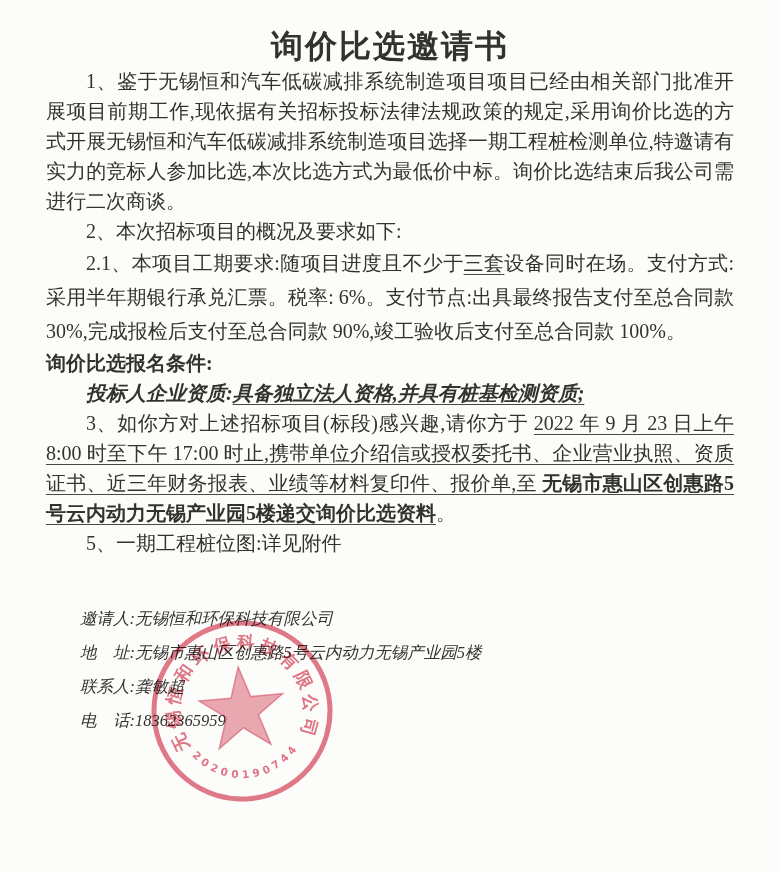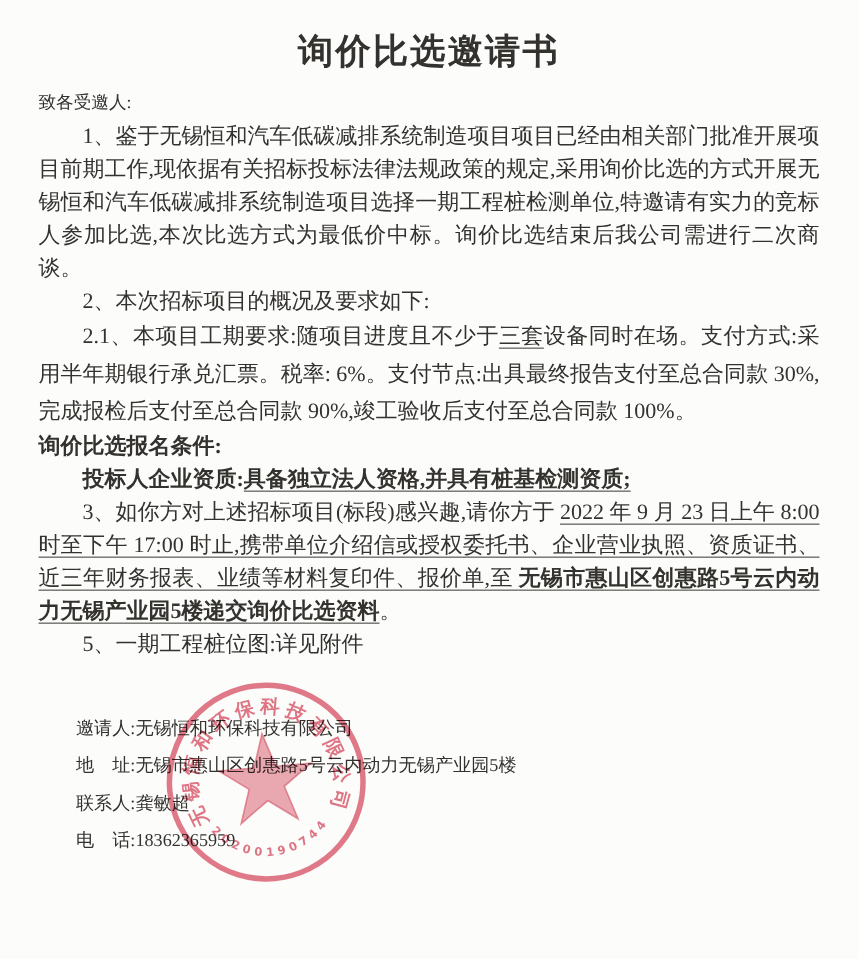--- a/index.html
+++ b/index.html
@@ -3,63 +3,62 @@
 <meta charset="utf-8">
 <style>
   html,body{margin:0;padding:0;}
   body{
     width:780px;height:872px;
     background:#fcfcfa;
     font-family:"Liberation Serif","DejaVu Serif",serif;
     color:#33322f;
     position:relative;overflow:hidden;
   }
-  .page{position:absolute;inset:0;padding:0 35px;box-sizing:border-box;}
+  .page{position:absolute;inset:0;padding:0 46px;box-sizing:border-box;}
   .doc-title{
     margin-top:26px;text-align:center;
     font-size:32px;line-height:40px;font-weight:700;letter-spacing:2px;
   }
   .salutation{margin-top:13px;font-size:16px;line-height:30px;}
   #document-body p{
     margin:0;font-size:20px;line-height:30px;
     text-align:justify;word-break:break-all;
   }
   #document-body p.indent{text-indent:2em;}
   .b1{margin-top:5px;}
   .b2{margin-top:0;}
   .b21{margin-top:4px;line-height:34px !important;}
   .bh{margin-top:24px;font-family:Liberation Serif, serif;}
-  .bq{margin-top:0;}
+  .bq{margin-top:0;font-style:italic;}
   .b3{margin-top:3px;}
   .b4{margin-top:0;}
   .b5{margin-top:6px;}
   span.b{font-weight:700;}
   span.u{
     text-decoration:underline;
     text-decoration-thickness:1px;
     text-underline-offset:4px;
     text-decoration-color:#4a4945;
   }
   .contact{margin-top:44px;margin-left:34px;position:relative;z-index:1;}
-  .contact-row{font-size:16.5px;line-height:34px;}
+  .contact-row{font-size:16.5px;line-height:34px;font-style:italic;}
   .contact-label{display:inline-block;}
   .contact-value{display:inline-block;}
   .seal{
     position:absolute;left:146px;top:615px;width:192px;height:192px;
     mix-blend-mode:multiply;opacity:.93;z-index:2;pointer-events:none;
   }
 </style>
 </head>
 <body>
 
 <div class="page">
 
   <div class="doc-title">询价比选邀请书</div>
 
-  <div class="salutation">致各受邀人:</div>
 
   <div id="document-body">
       <p class="b1 indent"><span class="">1、鉴于无锡恒和汽车低碳减排系统制造项目项目已经由相关部门批准开展项目前期工作,现依据有关招标投标法律法规政策的规定,采用询价比选的方式开展无锡恒和汽车低碳减排系统制造项目选择一期工程桩检测单位,特邀请有实力的竞标人参加比选,本次比选方式为最低价中标。询价比选结束后我公司需进行二次商谈。</span></p>
       <p class="b2 indent"><span class="">2、本次招标项目的概况及要求如下:</span></p>
       <p class="b21 indent"><span class="">2.1、本项目工期要求:随项目进度且不少于</span><span class="u">三套</span><span class="">设备同时在场。支付方式:采用半年期银行承兑汇票。税率: 6%。支付节点:出具最终报告支付至总合同款 30%,完成报检后支付至总合同款 90%,竣工验收后支付至总合同款 100%。</span></p>
       <p class="bh"><span class="b ">询价比选报名条件:</span></p>
       <p class="bq indent"><span class="b ">投标人企业资质:</span><span class="b u">具备独立法人资格,并具有桩基检测资质; </span></p>
       <p class="b3 indent"><span class="">3、如你方对上述招标项目(标段)感兴趣,请你方于 </span><span class="u">2022 年 9 月 23 日上午 8:00 时至下午 17:00 时止,携带单位介绍信或授权委托书、企业营业执照、资质证书、近三年财务报表、业绩等材料复印件、报价单,至 </span><span class="b u">无锡市惠山区创惠路5号云内动力无锡产业园5楼递交询价比选资料</span><span class="">。</span></p>
       <p class="b5 indent"><span class="">5、一期工程桩位图:详见附件</span></p>
     </div>

